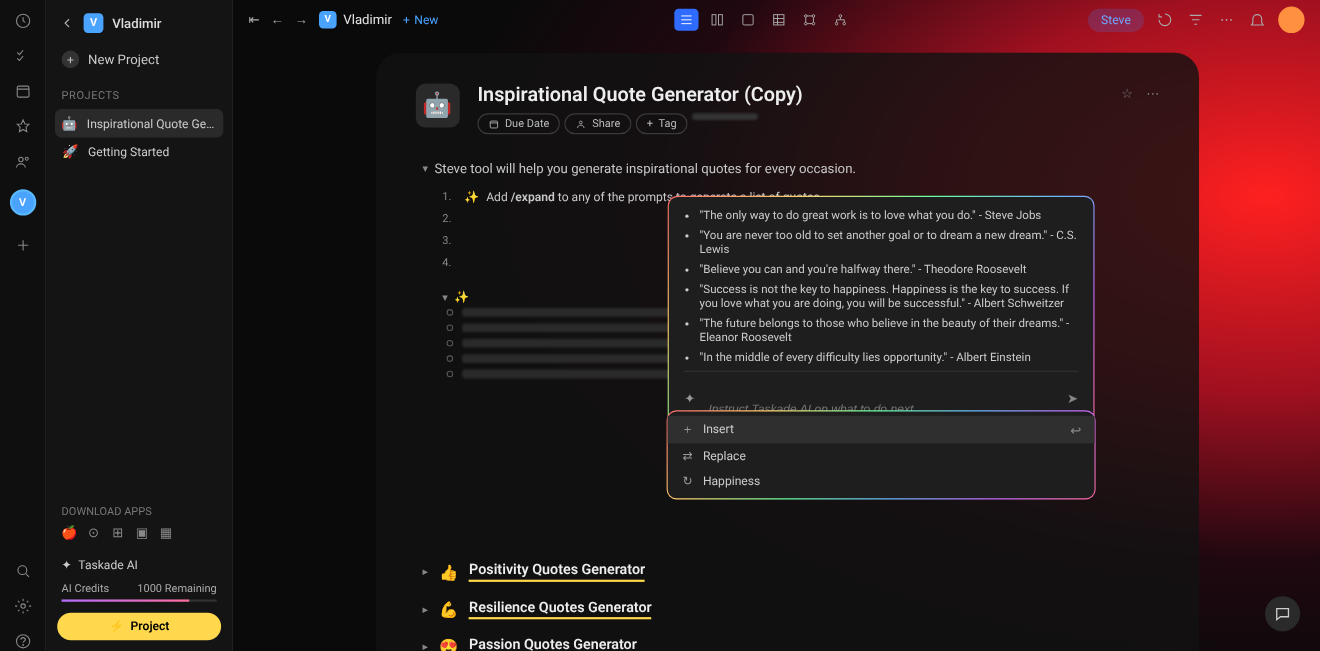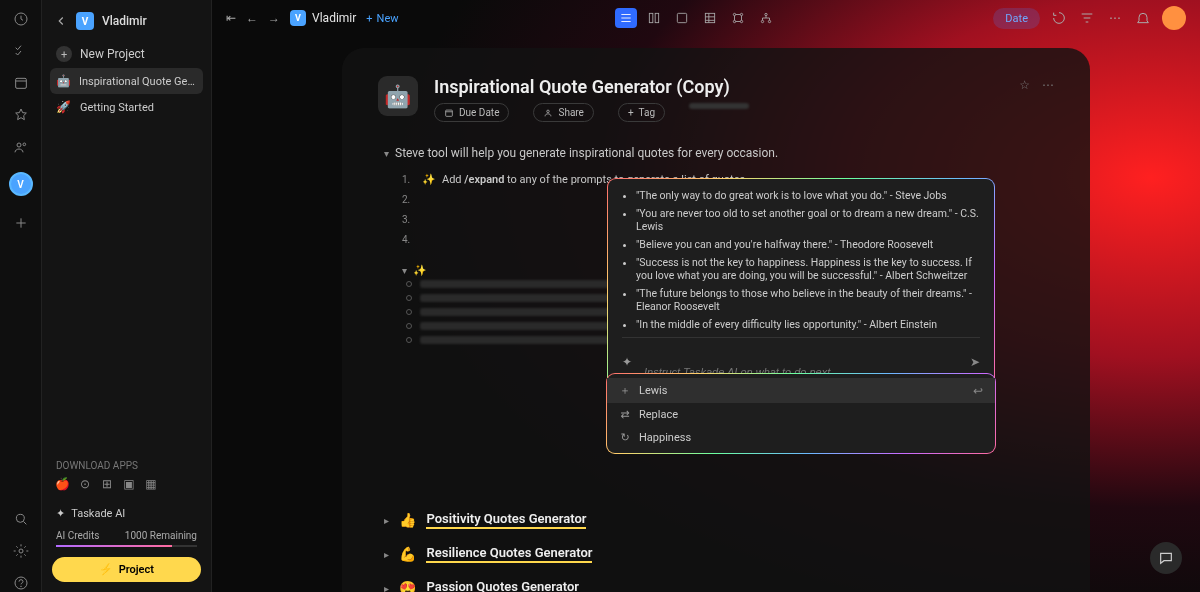--- a/index.html
+++ b/index.html
@@ -148,21 +148,21 @@
   position: relative;
 }
 
 .doc-header { display: flex; align-items: flex-start; gap: 16px; position: relative; }
 .doc-icon {
   width: 40px; height: 40px; border-radius: 9px;
   background: #2a2a2a; display: flex; align-items: center; justify-content: center;
   font-size: 22px;
 }
 .doc-title { font-size: 18px; font-weight: 600; color: #eee; }
-.meta-pills { display: flex; gap: 24px; margin-top: 6px; }
+.meta-pills { display: flex; gap: 4px; margin-top: 6px; }
 .pill {
   display: flex; align-items: center; gap: 5px;
   padding: 3px 9px; border: 1px solid #3a3a3a; border-radius: 11px;
   font-size: 10px; color: #bbb; cursor: pointer;
 }
 .pill svg { width: 10px; height: 10px; stroke: currentColor; fill: none; stroke-width: 1.8; }
 .tag-blur { width: 60px; height: 6px; background: #333; border-radius: 3px; filter: blur(1px); }
 .header-actions { position: absolute; right: 0; top: 2px; display: flex; gap: 12px; color: #777; }
 
 .doc-body { margin-top: 24px; padding-left: 6px; }
@@ -322,20 +322,21 @@
         </svg>
       <div class="ws-badge">
           <span>V</span>
         </div>
       <div class="ws-name">Vladimir</div>
     </div>
     <div class="new-project">
       <div class="plus-circle">+</div>
       <span>New Project</span>
     </div>
+    <div class="section-label">PROJECTS</div>
     <div class="proj-item active">
       <span class="proj-icon">🤖</span>
       <span class="proj-label">Inspirational Quote Genera...</span>
     </div>
     <div class="proj-item">
       <span class="proj-icon">🚀</span>
       <span class="proj-label">Getting Started</span>
     </div>
     <div class="sidebar-spacer"></div>
     <div class="dl-apps">DOWNLOAD APPS</div>
@@ -418,21 +419,21 @@
             <svg viewBox="0 0 24 24">
               <circle cx="12" cy="6" r="2"></circle>
               <circle cx="6" cy="18" r="2"></circle>
               <circle cx="18" cy="18" r="2"></circle>
               <path d="M12 8v4M12 12H6v4M12 12h6v4"></path>
             </svg>
           </div>
       </div>
       <div class="topbar-spacer"></div>
       <div class="top-right">
-        <div class="share-btn">Date</div>
+        <div class="share-btn">Steve</div>
         <div class="icon-btn">
             <svg viewBox="0 0 24 24" width="16" height="16" stroke="currentColor" fill="none" stroke-width="1.5">
               <path d="M4 12a8 8 0 108-8"></path>
               <path d="M4 4v4h4"></path>
             </svg>
           </div>
         <div class="icon-btn">
             <svg viewBox="0 0 24 24" width="16" height="16" stroke="currentColor" fill="none" stroke-width="1.5">
               <path d="M4 6h16M7 12h10M10 18h4"></path>
             </svg>
@@ -561,21 +562,21 @@
           <input class="ai-input" placeholder="Instruct Taskade AI on what to do next..." style="">
           <span class="ai-send">➤</span>
         </div>
       </div>
     </div>
 
     <div class="ai-actions">
       <div class="ai-actions-inner">
         <div class="ai-action-row active">
           <span class="ai-action-icon">＋</span>
-          <span>Lewis</span>
+          <span>Insert</span>
           <span class="ai-action-ret">↩</span>
         </div>
         <div class="ai-action-row">
           <span class="ai-action-icon">⇄</span>
           <span>Replace</span>
         </div>
         <div class="ai-action-row">
           <span class="ai-action-icon">↻</span>
           <span>Happiness</span>
         </div>

